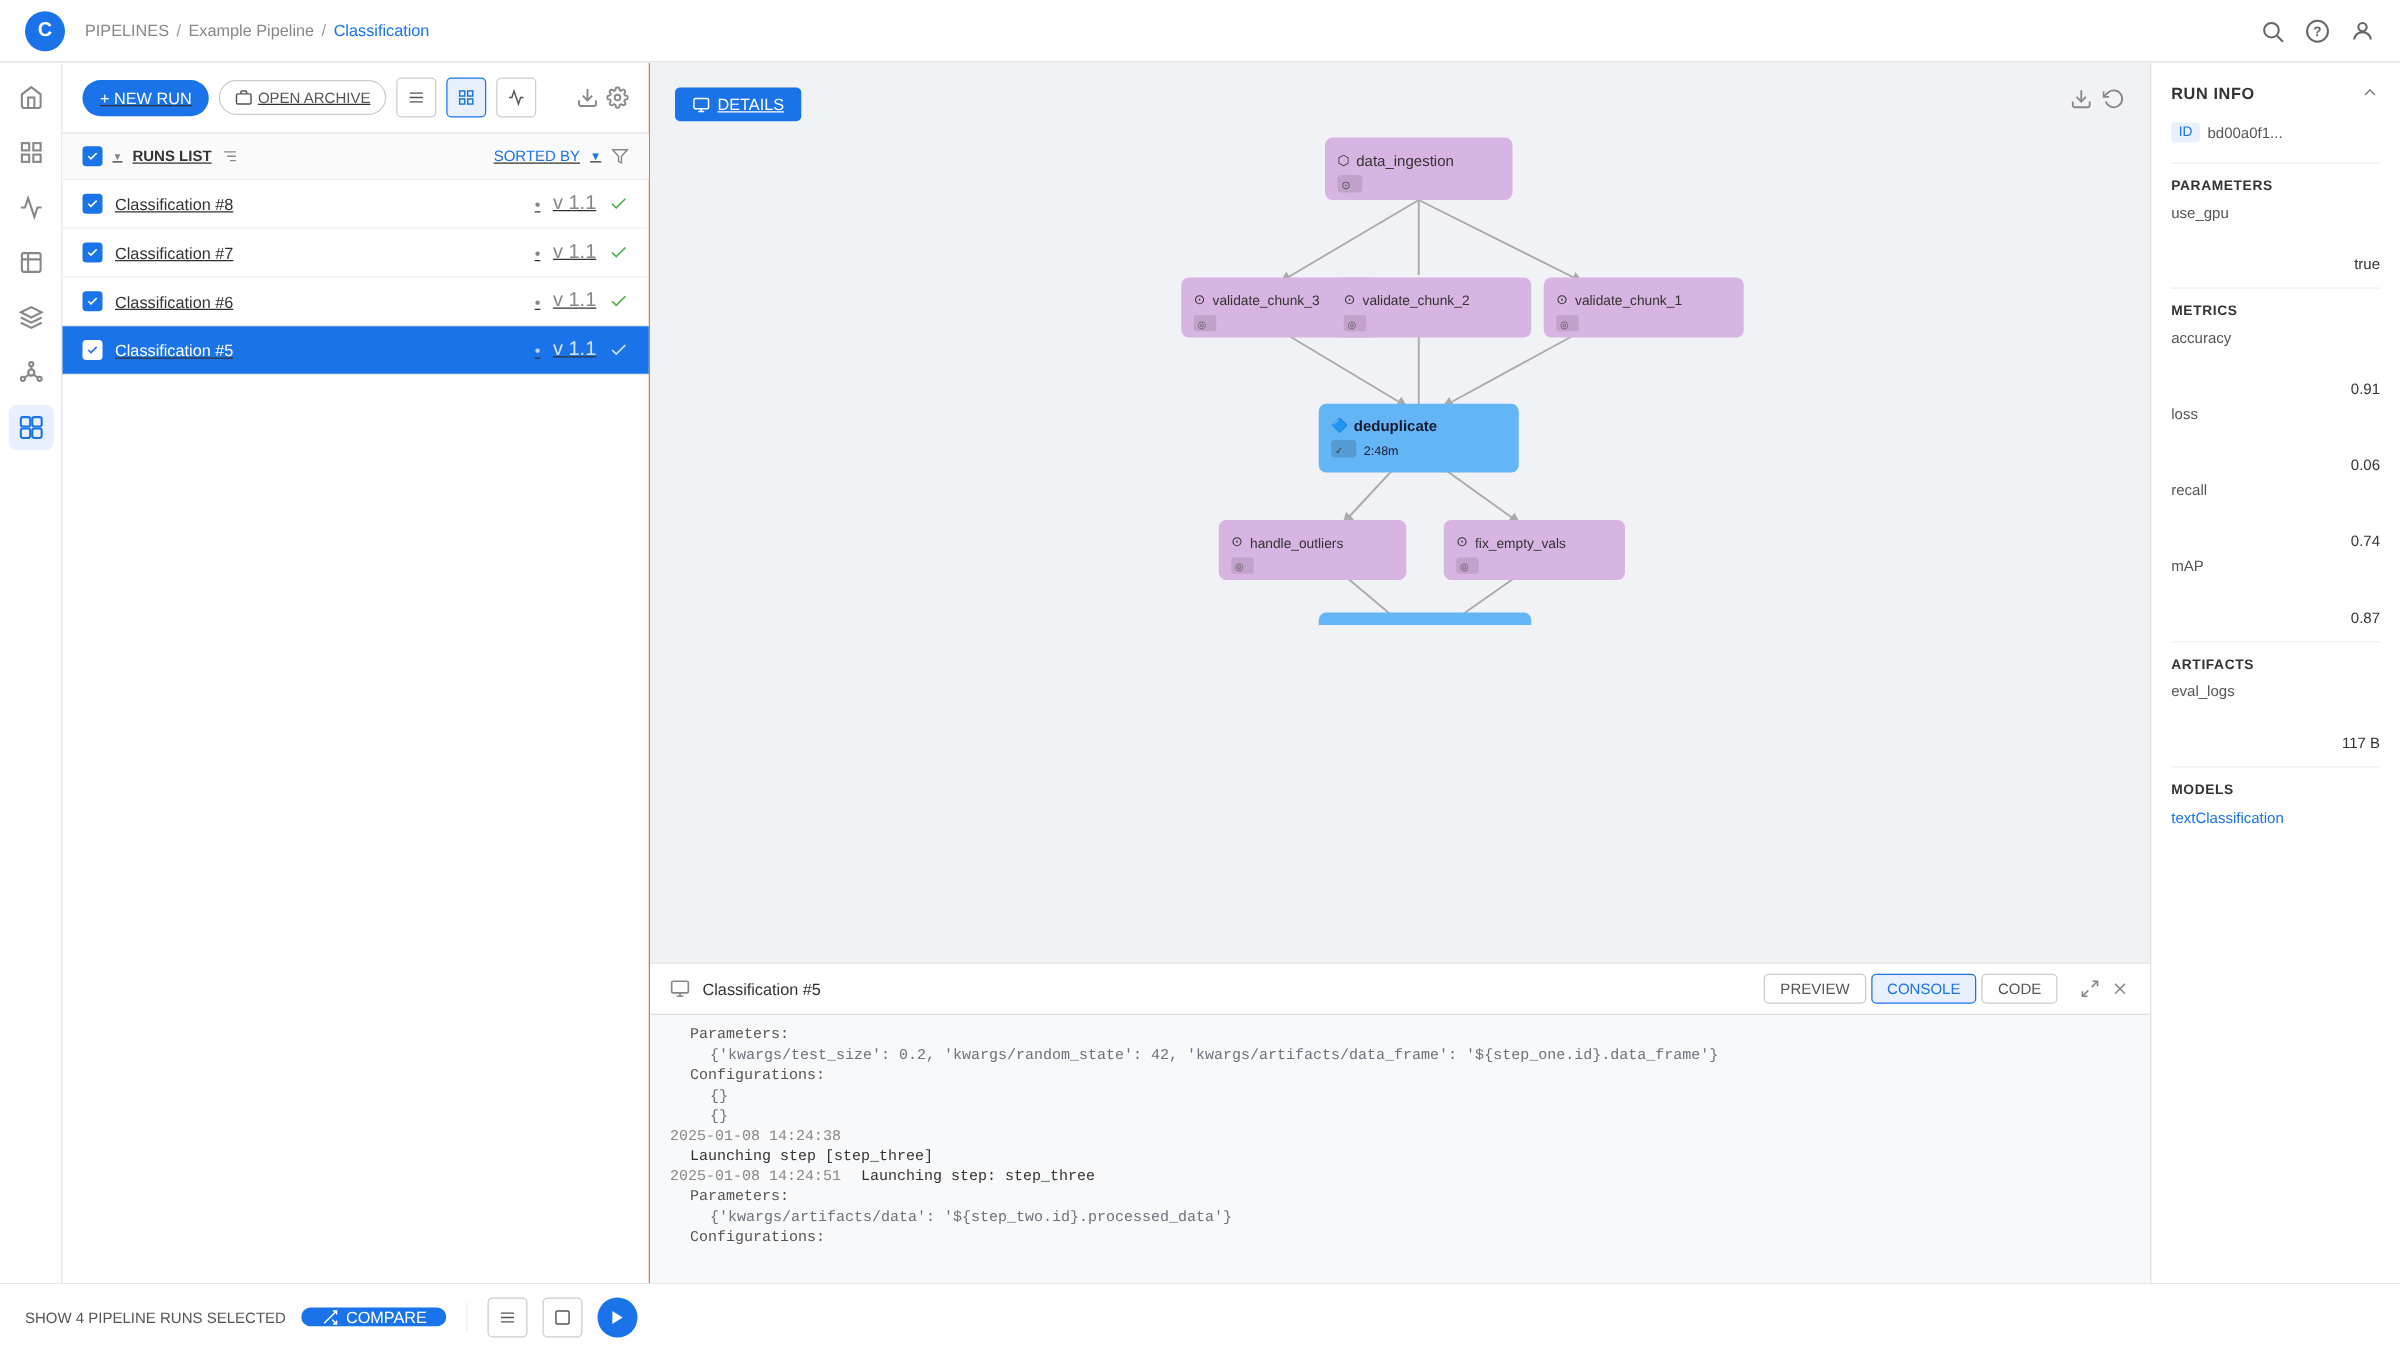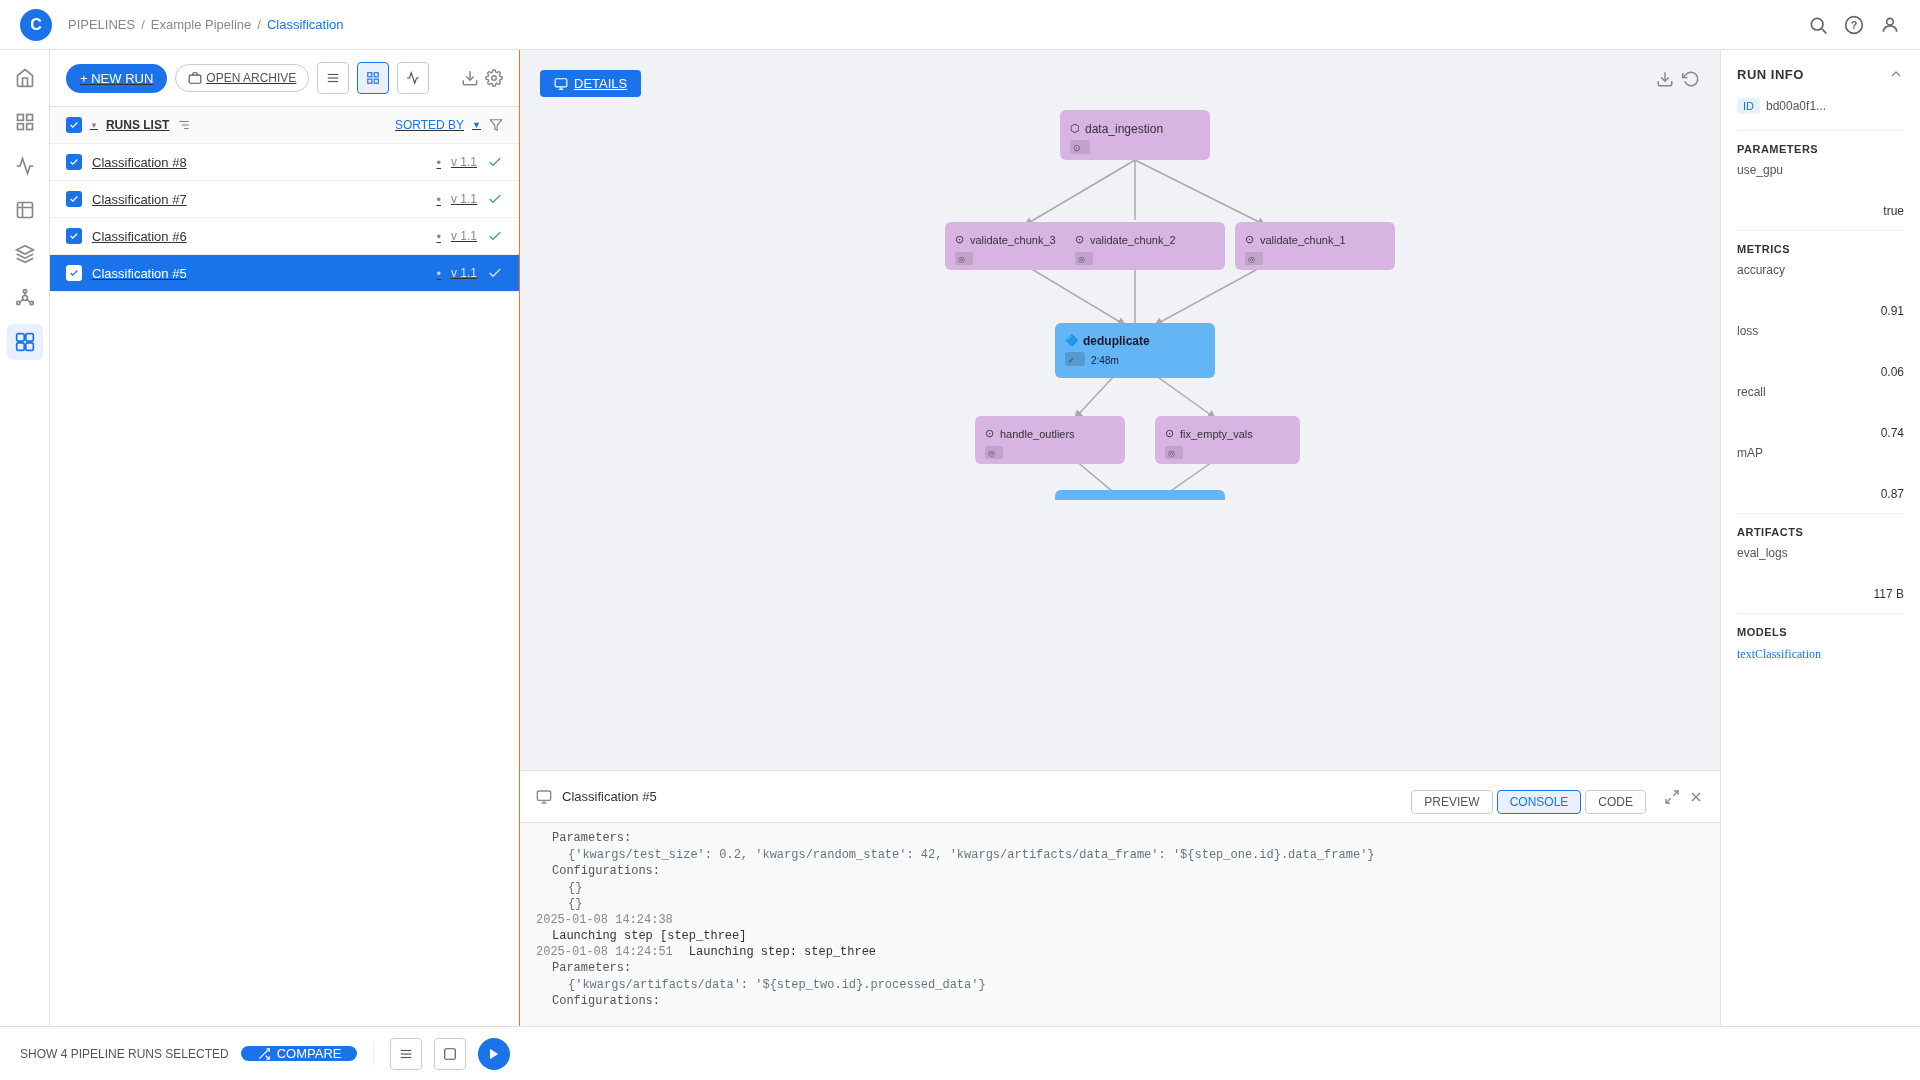--- a/index.html
+++ b/index.html
@@ -129,21 +129,21 @@
     .run-checkbox {
       width: 16px; height: 16px;
       background: #1a73e8;
       border-radius: 3px;
       display: flex; align-items: center; justify-content: center;
       flex-shrink: 0;
     }
     .run-name { font-size: 13px; font-weight: 500; flex: 1; }
     .run-dot { color: #888; }
     .run-item.selected .run-dot { color: rgba(255,255,255,0.7); }
-    .run-version { font-size: 12px; color: #888; }
+    .run-version { font-size: 16px; color: #888; }
 
     
     .content-area {
       flex: 1;
       display: flex;
       flex-direction: column;
       overflow: hidden;
       background: #f0f2f5;
     }
 
@@ -200,21 +200,20 @@
     .console-title { font-size: 13px; font-weight: 500; }
     .console-tabs { margin-left: auto; display: flex; gap: 4px; }
     .console-tab {
       padding: 4px 12px;
       border: 1px solid #ccc;
       border-radius: 4px;
       background: #fff;
       font-size: 12px;
       cursor: pointer;
       color: #555;
-      margin-top: 11px;
     }
     .console-tab.active { background: #e8f0fe; border-color: #1a73e8; color: #1a73e8; }
     .console-actions { display: flex; gap: 8px; margin-left: 8px; }
     .console-body {
       flex: 1;
       overflow-y: auto;
       padding: 8px 16px;
       font-family: 'Courier New', monospace;
       font-size: 12px;
       color: #333;
@@ -256,21 +255,21 @@
       font-size: 11px;
     }
     .run-id-value { color: #555; }
     .section-title { font-size: 11px; font-weight: 600; color: #333; letter-spacing: 0.5px; margin-bottom: 8px; }
     .param-row { display: flex; justify-content: space-between; margin-bottom: 6px; font-size: 12px; }
     .param-key { color: #555; }
     .param-value { color: #333; font-weight: 500; margin-top: 41px; }
     .section-divider { border: none; border-top: 1px solid #eee; margin: 12px 0; }
     .metric-row { display: flex; justify-content: space-between; margin-bottom: 6px; font-size: 12px; }
     .artifact-row { display: flex; justify-content: space-between; margin-bottom: 6px; font-size: 12px; }
-    .model-link { color: #1a73e8; font-size: 12px; cursor: pointer; text-decoration: none; font-family: Liberation Serif, serif; }
+    .model-link { color: #1a73e8; font-size: 12px; cursor: pointer; text-decoration: none; }
 
     
     .bottom-bar {
       position: fixed;
       bottom: 0;
       left: 0;
       right: 0;
       height: 54px;
       background: #fff;
       border-top: 1px solid #e0e0e0;

